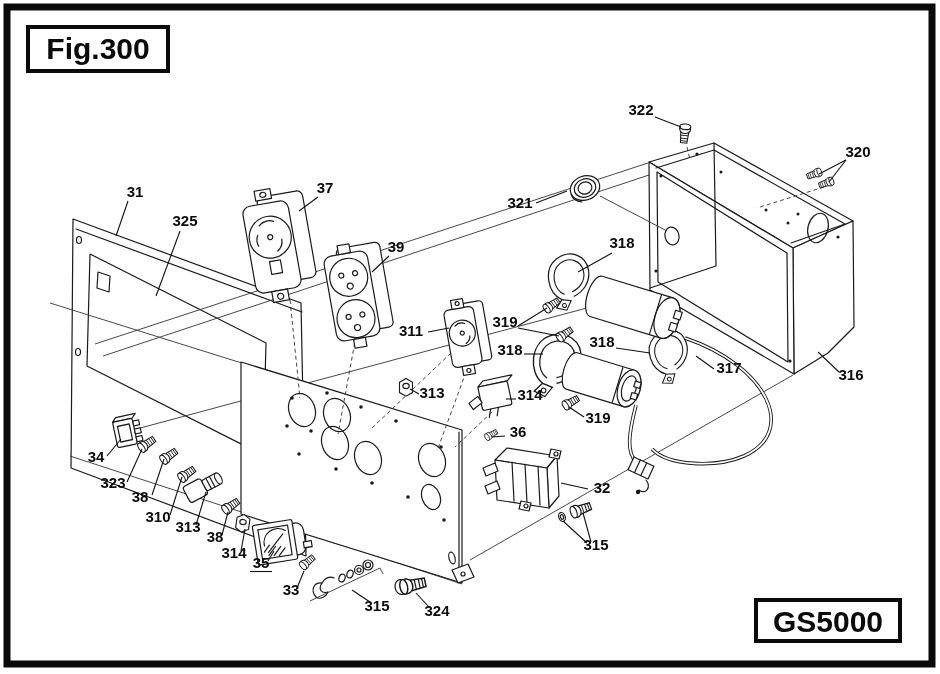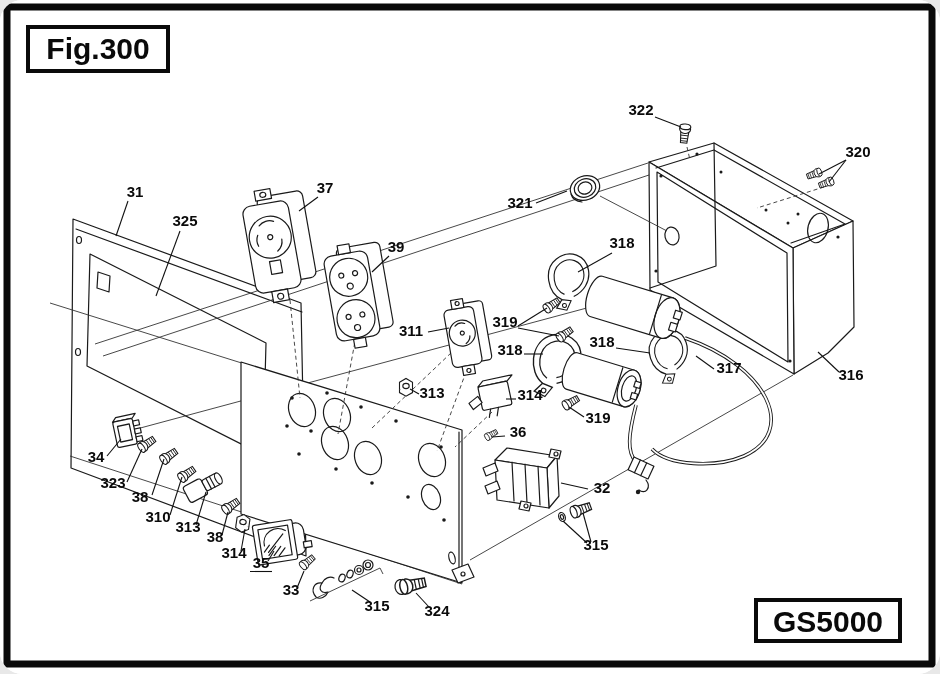--- a/index.html
+++ b/index.html
@@ -1,17 +1,17 @@
 <!DOCTYPE html>
 <html><head>
 <meta charset="utf-8">
 <style>
   html,body{margin:0;padding:0;background:#e8e8e8;}
   .page{position:relative;width:940px;height:674px;background:#fff;overflow:hidden;
-        font-family:"Liberation Sans",sans-serif;border-radius:22px;}
+        font-family:"Liberation Sans",sans-serif;}
   svg{position:absolute;left:0;top:0;}
   .ink{stroke:#1a1a1a;fill:none;stroke-width:1.2;stroke-linejoin:round;stroke-linecap:round;}
   .solid{stroke:#1a1a1a;fill:#ffffff;stroke-width:1.2;stroke-linejoin:round;}
   .thin{stroke:#333;fill:none;stroke-width:0.9;}
   .dash{stroke:#333;fill:none;stroke-width:0.9;stroke-dasharray:4 3;}
   .dot{fill:#1a1a1a;stroke:none;}
   .wire{stroke:#1a1a1a;fill:none;stroke-width:3.6;}
   .wirecore{stroke:#ffffff;fill:none;stroke-width:1.8;}
   .leader{stroke:#111;stroke-width:1.1;}
   .part-label{font:bold 15px "Liberation Sans",sans-serif;fill:#0a0a0a;text-anchor:middle;}

